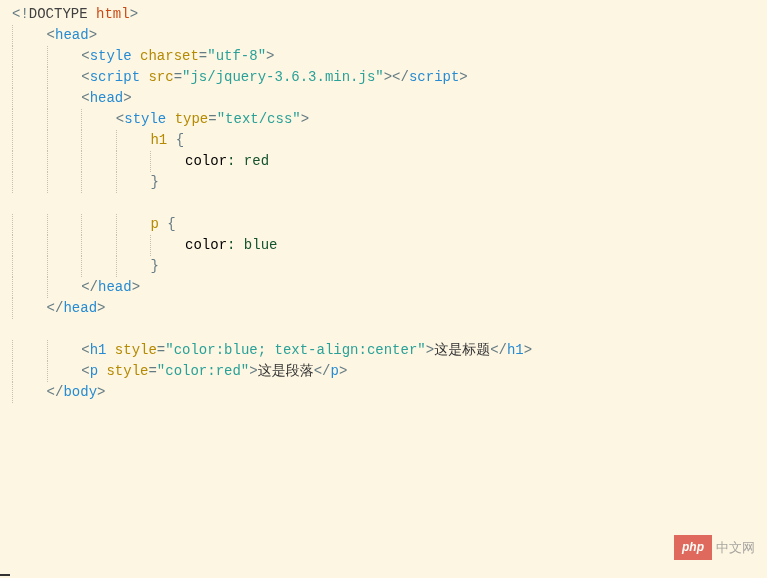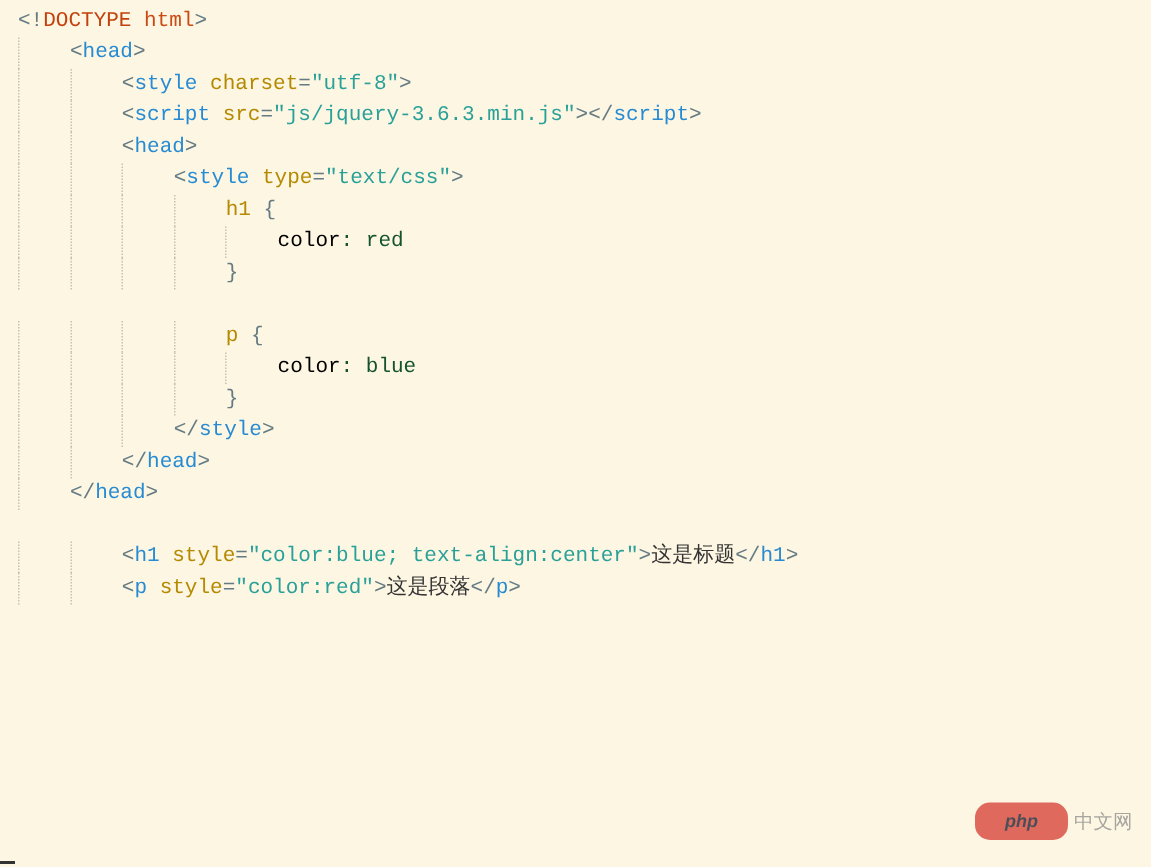--- a/index.html
+++ b/index.html
@@ -20,46 +20,46 @@
     color: #657b83;
   }
   .line {
     white-space: pre;
     position: relative;
   }
   
   .tag { color: #268bd2; }
   .attr { color: #b58900; }
   .str { color: #2aa198; }
-  .doctype { color: #c2410c; }
+  .doctype { color: #404040; }
   .doctype-kw { color: #cb4b16; }
   .css-sel { color: #b58900; }
   .css-prop { color: #000000; }
   .css-val { color: #14532d; }
   .txt { color: #333; }
   .punct { color: #657b83; }
 
   .watermark {
     position: absolute;
     right: 12px;
     bottom: 18px;
     display: flex;
     align-items: center;
     gap: 4px;
     opacity: 0.75;
   }
   .watermark .pill {
     background: #d63b2f;
-    color: #0f172a;
+    color: #ffffff;
     font-family: Arial, sans-serif;
     font-size: 12px;
     font-style: italic;
     font-weight: bold;
-    padding: 2px 20px;
-    border-radius: 10px;
+    padding: 2px 8px;
+    border-radius: 0;
   }
   .watermark .cn {
     color: #8a8a8a;
     font-family: "Microsoft YaHei", sans-serif;
     font-size: 13px;
   }
   .cursor-line {
     position: absolute;
     left: 0;
     bottom: 2px;
@@ -77,26 +77,26 @@
     <div class="line"><span style="border-left: 1px dotted rgb(200, 192, 168); display: inline-block;">    </span><span style="border-left: 1px dotted rgb(200, 192, 168); display: inline-block;">    </span><span class="punct">&lt;</span><span class="tag">script </span><span class="attr">src</span><span class="punct">=</span><span class="str">"js/jquery-3.6.3.min.js"</span><span class="punct">&gt;&lt;/</span><span class="tag">script</span><span class="punct">&gt;</span></div>
     <div class="line"><span style="border-left: 1px dotted rgb(200, 192, 168); display: inline-block;">    </span><span style="border-left: 1px dotted rgb(200, 192, 168); display: inline-block;">    </span><span class="punct">&lt;</span><span class="tag">head</span><span class="punct">&gt;</span></div>
     <div class="line"><span style="border-left: 1px dotted rgb(200, 192, 168); display: inline-block;">    </span><span style="border-left: 1px dotted rgb(200, 192, 168); display: inline-block;">    </span><span style="border-left: 1px dotted rgb(200, 192, 168); display: inline-block;">    </span><span class="punct">&lt;</span><span class="tag">style </span><span class="attr">type</span><span class="punct">=</span><span class="str">"text/css"</span><span class="punct">&gt;</span></div>
     <div class="line"><span style="border-left: 1px dotted rgb(200, 192, 168); display: inline-block;">    </span><span style="border-left: 1px dotted rgb(200, 192, 168); display: inline-block;">    </span><span style="border-left: 1px dotted rgb(200, 192, 168); display: inline-block;">    </span><span style="border-left: 1px dotted rgb(200, 192, 168); display: inline-block;">    </span><span class="css-sel">h1 </span><span class="punct">{</span></div>
     <div class="line"><span style="border-left: 1px dotted rgb(200, 192, 168); display: inline-block;">    </span><span style="border-left: 1px dotted rgb(200, 192, 168); display: inline-block;">    </span><span style="border-left: 1px dotted rgb(200, 192, 168); display: inline-block;">    </span><span style="border-left: 1px dotted rgb(200, 192, 168); display: inline-block;">    </span><span style="border-left: 1px dotted rgb(200, 192, 168); display: inline-block;">    </span><span class="css-prop">color</span><span class="css-val">: red</span></div>
     <div class="line"><span style="border-left: 1px dotted rgb(200, 192, 168); display: inline-block;">    </span><span style="border-left: 1px dotted rgb(200, 192, 168); display: inline-block;">    </span><span style="border-left: 1px dotted rgb(200, 192, 168); display: inline-block;">    </span><span style="border-left: 1px dotted rgb(200, 192, 168); display: inline-block;">    </span><span class="punct">}</span></div>
     <div class="line">&nbsp;</div>
     <div class="line"><span style="border-left: 1px dotted rgb(200, 192, 168); display: inline-block;">    </span><span style="border-left: 1px dotted rgb(200, 192, 168); display: inline-block;">    </span><span style="border-left: 1px dotted rgb(200, 192, 168); display: inline-block;">    </span><span style="border-left: 1px dotted rgb(200, 192, 168); display: inline-block;">    </span><span class="css-sel">p </span><span class="punct">{</span></div>
     <div class="line"><span style="border-left: 1px dotted rgb(200, 192, 168); display: inline-block;">    </span><span style="border-left: 1px dotted rgb(200, 192, 168); display: inline-block;">    </span><span style="border-left: 1px dotted rgb(200, 192, 168); display: inline-block;">    </span><span style="border-left: 1px dotted rgb(200, 192, 168); display: inline-block;">    </span><span style="border-left: 1px dotted rgb(200, 192, 168); display: inline-block;">    </span><span class="css-prop">color</span><span class="css-val">: blue</span></div>
     <div class="line"><span style="border-left: 1px dotted rgb(200, 192, 168); display: inline-block;">    </span><span style="border-left: 1px dotted rgb(200, 192, 168); display: inline-block;">    </span><span style="border-left: 1px dotted rgb(200, 192, 168); display: inline-block;">    </span><span style="border-left: 1px dotted rgb(200, 192, 168); display: inline-block;">    </span><span class="punct">}</span></div>
-    <div class="line"><span style="border-left: 1px dotted rgb(200, 192, 168); display: inline-block;">    </span><span style="border-left: 1px dotted rgb(200, 192, 168); display: inline-block;">    </span><span style="border-left: 1px dotted rgb(200, 192, 168); display: inline-block;">    </span><span class="punct">&lt;/</span><span class="tag">style</span><span class="punct">&gt;</span></div>
     <div class="line"><span style="border-left: 1px dotted rgb(200, 192, 168); display: inline-block;">    </span><span style="border-left: 1px dotted rgb(200, 192, 168); display: inline-block;">    </span><span class="punct">&lt;/</span><span class="tag">head</span><span class="punct">&gt;</span></div>
     <div class="line"><span style="border-left: 1px dotted rgb(200, 192, 168); display: inline-block;">    </span><span class="punct">&lt;/</span><span class="tag">head</span><span class="punct">&gt;</span></div>
     <div class="line">&nbsp;</div>
     <div class="line"><span style="border-left: 1px dotted rgb(200, 192, 168); display: inline-block;">    </span><span style="border-left: 1px dotted rgb(200, 192, 168); display: inline-block;">    </span><span class="punct">&lt;</span><span class="tag">h1 </span><span class="attr">style</span><span class="punct">=</span><span class="str">"color:blue; text-align:center"</span><span class="punct">&gt;</span><span class="txt">这是标题</span><span class="punct">&lt;/</span><span class="tag">h1</span><span class="punct">&gt;</span></div>
     <div class="line"><span style="border-left: 1px dotted rgb(200, 192, 168); display: inline-block;">    </span><span style="border-left: 1px dotted rgb(200, 192, 168); display: inline-block;">    </span><span class="punct">&lt;</span><span class="tag">p </span><span class="attr">style</span><span class="punct">=</span><span class="str">"color:red"</span><span class="punct">&gt;</span><span class="txt">这是段落</span><span class="punct">&lt;/</span><span class="tag">p</span><span class="punct">&gt;</span></div>
+    <div class="line"><span style="border-left: 1px dotted rgb(200, 192, 168); display: inline-block;">    </span><span class="punct">&lt;/</span><span class="tag">body</span><span class="punct">&gt;</span></div>
     <div class="line">&nbsp;</div>
     <div class="line">&nbsp;</div>
     <div class="line">&nbsp;</div>
   </div>
 
 <div class="watermark">
   <span class="pill">php</span>
   <span class="cn">中文网</span>
 </div>
 

